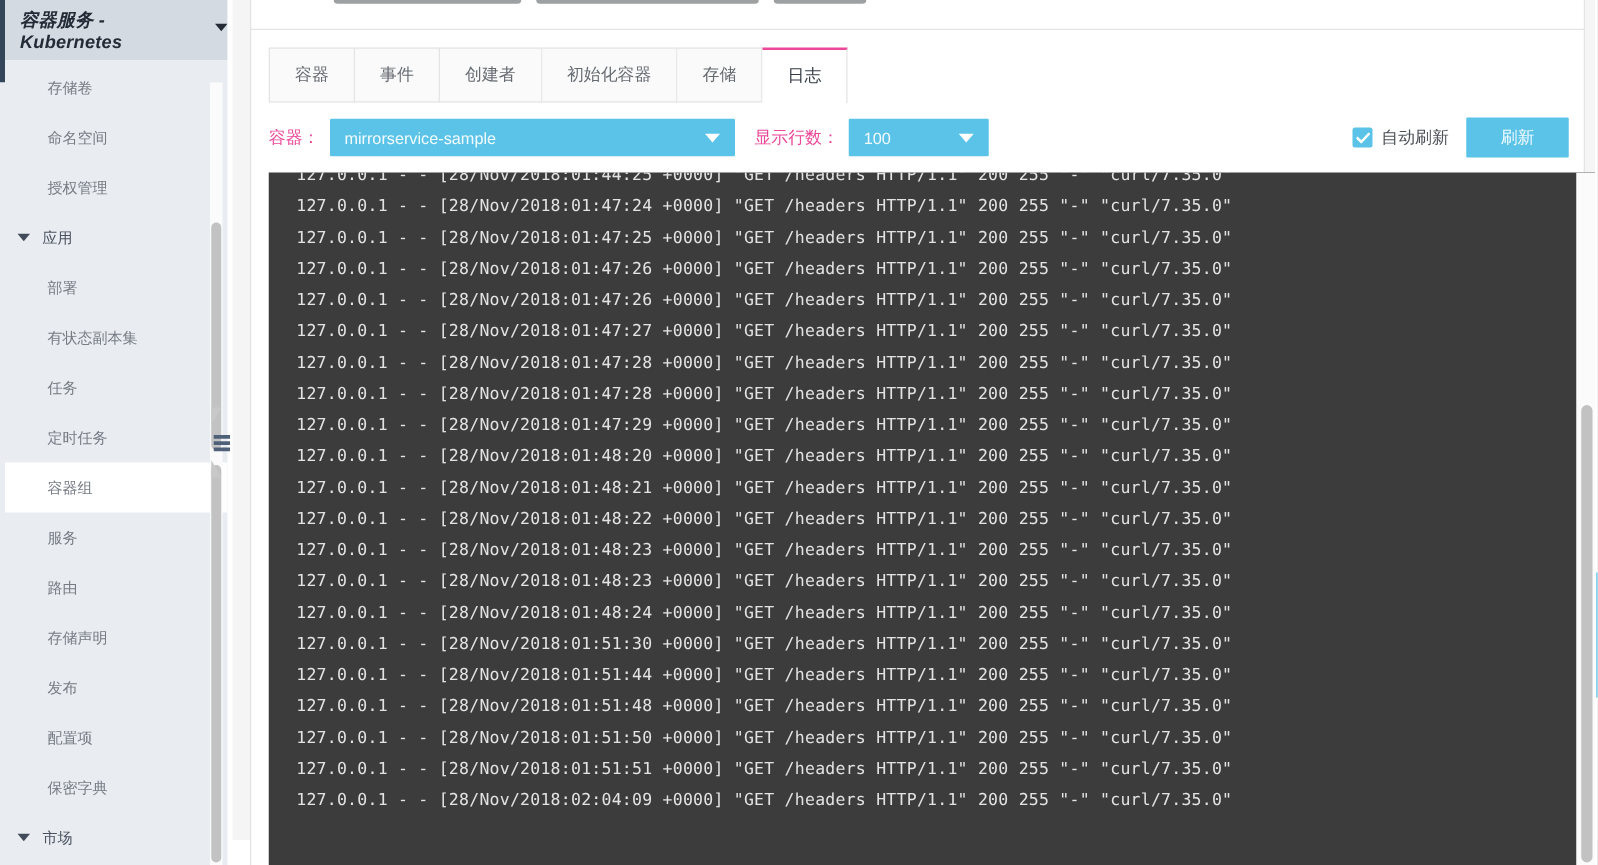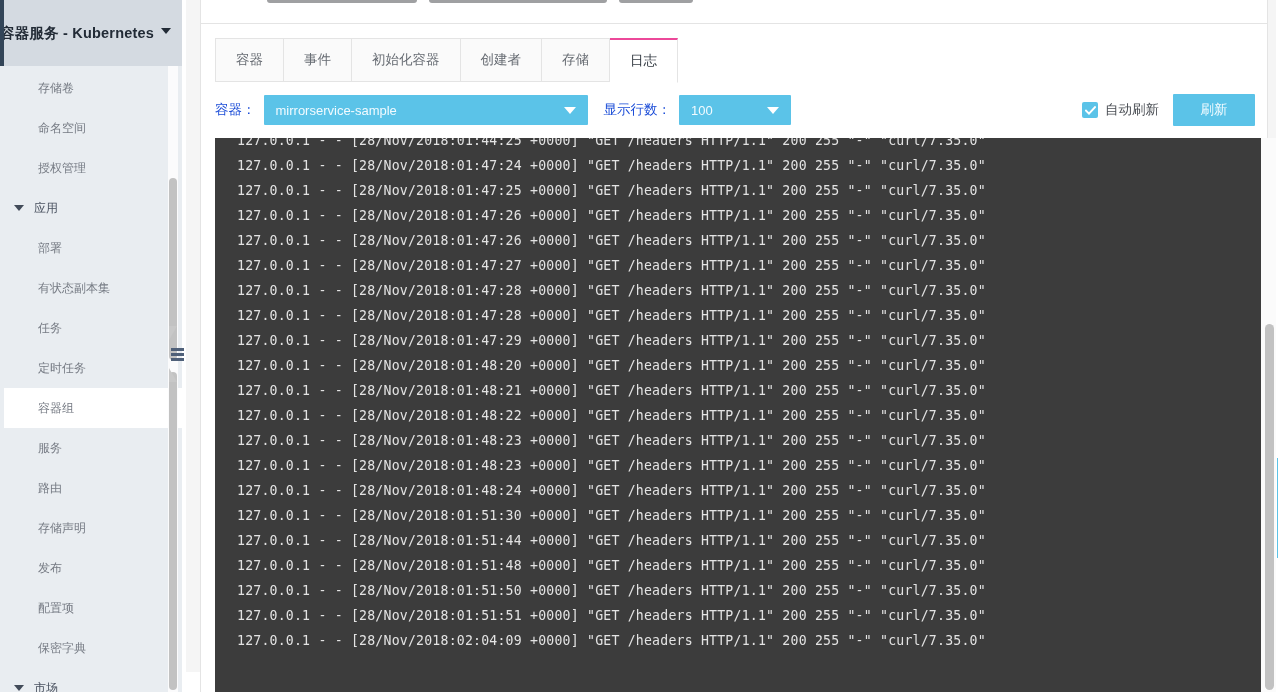--- a/index.html
+++ b/index.html
@@ -24,23 +24,25 @@
   }
 
   
   .sidebar {
     position: absolute; left: 0; top: 0;
     width: 182px; height: 692px;
     background: #e9edf1;
     overflow: hidden;
   }
   .sidebar-header {
-    height: 66px;
+    height: 48px;
     background: #d4dae1;
     display: flex; align-items: center;
+    padding-left: 16px;
+    font-style: italic;
   }
   .sidebar-title {
     font-size: 14.5px; font-weight: bold; color: #222b36;
     letter-spacing: .2px;
   }
   .caret-down {
     display: inline-block; margin-left: 7px;
     width: 0; height: 0;
     border-left: 5px solid transparent;
     border-right: 5px solid transparent;
@@ -162,21 +164,21 @@
   }
 
   
   .toolbar {
     position: absolute; left: 0; top: 60px;
     width: 1068px; height: 52px;
     display: flex; align-items: center;
     padding: 0 14px;
   }
   .tb-label {
-    font-size: 13.5px; color: #1d4ed8;
+    font-size: 13.5px; color: #ec4899;
     margin-right: 8px; white-space: nowrap;
   }
   .select {
     position: relative;
     background: #5bc3e8;
     height: 30px;
     display: flex; align-items: center;
     padding: 0 12px;
     color: #f2fbff; font-size: 13px;
     cursor: pointer;
@@ -275,24 +277,24 @@
     <div class="panel">
 
       <div class="tabs">
         <div class="tab">
           <span>容器</span>
         </div>
         <div class="tab">
           <span>事件</span>
         </div>
         <div class="tab">
+          <span>创建者</span>
+        </div>
+        <div class="tab">
           <span>初始化容器</span>
-        </div>
-        <div class="tab">
-          <span>创建者</span>
         </div>
         <div class="tab">
           <span>存储</span>
         </div>
         <div class="tab active">
           <span>日志</span>
         </div>
       </div>
 
       <div class="toolbar">

